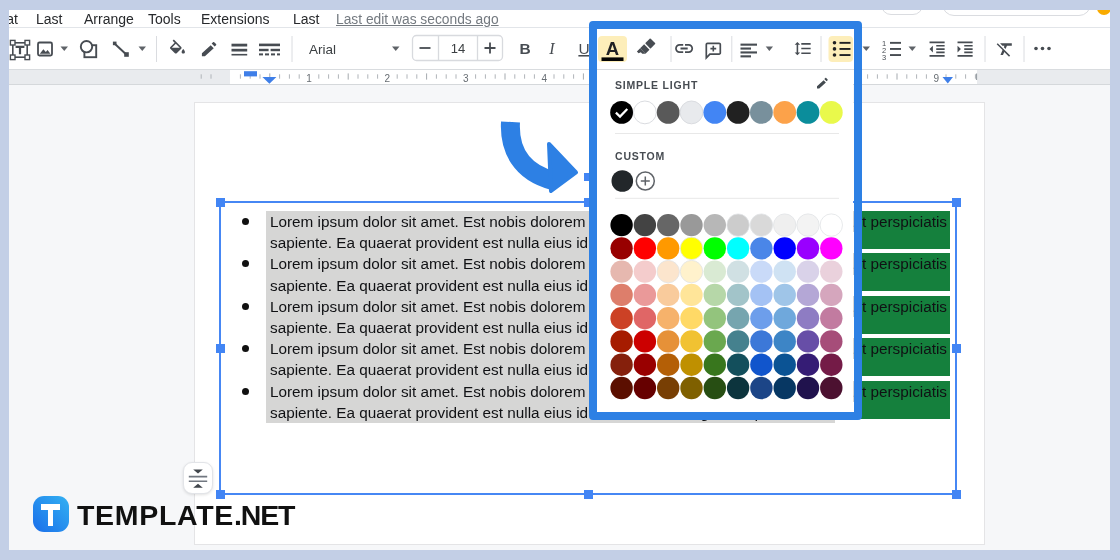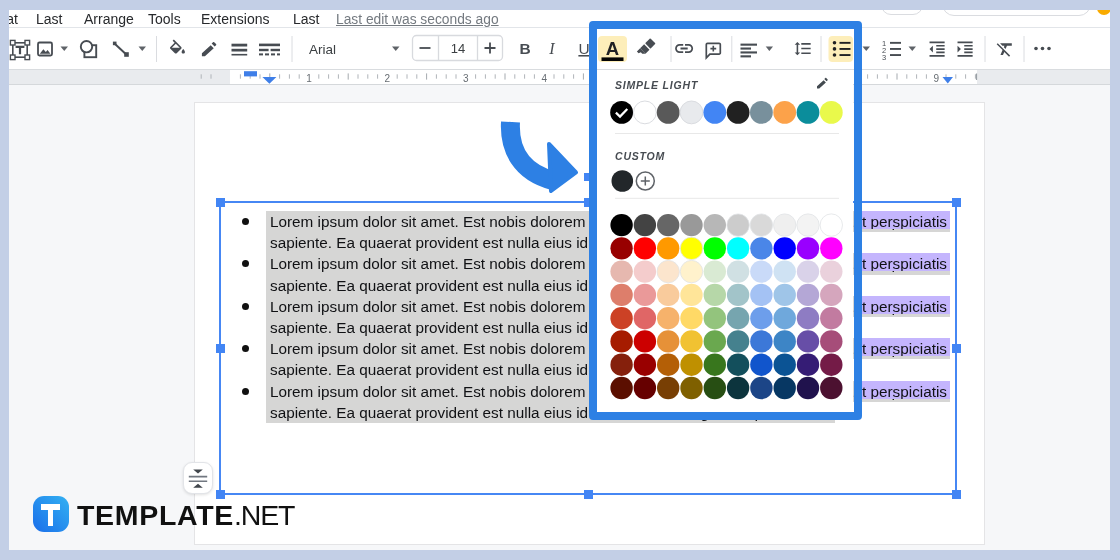--- a/index.html
+++ b/index.html
@@ -194,21 +194,21 @@
   <path d="M262.4 7h14l-7 6.8z" fill="#3f7fe8"></path>
   <path d="M942.5 7h10.5l-5.2 6.5z" fill="#3f7fe8"></path>
   <path d="M976.5 3.5v6.5" stroke="#9aa0a6" stroke-width="1.2"></path>
 </svg>
 
 <style>
   .l1, .l2 { position:absolute; left:266px; background:#d6d6d5; height:21.2px; line-height:21.2px;
         font-size:15.3px; color:#101114; white-space:nowrap; overflow:hidden; padding-left:4px; }
   .l1 { width:684px; }
   .l2 { width:569px; }
-  .frag { position:absolute; left:859px; width:91px; background:#c4b5fd; height:18px; line-height:21.2px;
+  .frag { position:absolute; left:859px; width:91px; background:#15803d; height:38px; line-height:21.2px;
         font-size:15.3px; color:#101114; white-space:nowrap; overflow:hidden; padding-left:3px; }
   .blt { position:absolute; left:242px; width:7px; height:7px; border-radius:50%; background:#111; }
 </style>
 <div id="tb">
   <div class="blt" style="top:218px;"></div>
   <div class="blt" style="top:260.4px;"></div>
   <div class="blt" style="top:302.8px;"></div>
   <div class="blt" style="top:345.2px;"></div>
   <div class="blt" style="top:387.6px;"></div>
   <div class="l1" style="top:211px;">Lorem ipsum dolor sit amet. Est nobis dolorem et natus molestiae perspiciatis aut fugit sed quia consequuntur magni.</div>
@@ -243,23 +243,23 @@
 <div class="abs" style="left:183px;top:462px;width:30px;height:32px;background:#fff;border:1px solid #e2e4e8;border-radius:9px;box-shadow:0 1px 3px rgba(0,0,0,.12);"></div>
 <svg class="abs" style="left:187px;top:466px;" width="22" height="24" viewBox="0 0 22 24">
   <path d="M6.2 3.4h9.6l-4.8 4z" fill="#41464c"></path>
   <path d="M1.8 10.6h18.4M1.8 15.2h18.4" stroke="#717780" stroke-width="1.6"></path>
   <path d="M6.2 21.8h9.6l-4.8-4z" fill="#41464c"></path>
 </svg>
 
 <div class="abs" style="left:32.5px;top:496px;width:36px;height:36px;border-radius:11px;background:linear-gradient(45deg,#1a6eea,#33b1f2);"></div>
 <div class="abs" style="left:41.2px;top:504.3px;width:18.8px;height:5.6px;background:#fff;"></div>
 <div class="abs" style="left:47.9px;top:504.3px;width:5.4px;height:21.5px;background:#fff;"></div>
-<div class="abs" style="left:77px;top:499px;font-size:28.5px;font-weight:bold;color:#111;letter-spacing:0.7px;">TEMPLATE<span style="font-weight:normal;letter-spacing:-1.2px;">.NET</span></div>
-
-<div class="abs" style="left:597px;top:70px;width:256px;height:342px;background:#fff;font-style:italic;">
+<div class="abs" style="left:77px;top:499px;font-size:28.5px;font-weight:bold;color:#111;letter-spacing:0.7px;">TEMPLATE<span style="font-weight:bold;letter-spacing:-1.2px;">.NET</span></div>
+
+<div class="abs" style="left:597px;top:70px;width:256px;height:342px;background:#fff;">
 <svg width="256" height="342" viewBox="0 0 256 342" style="position:absolute;left:0;top:0;">
   <text x="18" y="19" font-size="10.5" font-weight="bold" fill="#474c52" letter-spacing="0.8" font-family="Liberation Sans">SIMPLE LIGHT</text>
   <g transform="translate(218.2,6) scale(0.6)" fill="#434a50">
     <path d="M3 17.25V21h3.75L17.81 10.94l-3.75-3.75L3 17.25zM20.71 7.04c.39-.39.39-1.02 0-1.41l-2.34-2.34c-.39-.39-1.02-.39-1.41 0l-1.83 1.83 3.75 3.75 1.83-1.83z"></path>
   </g>
   <line x1="18" y1="63.5" x2="242" y2="63.5" stroke="#e8e8e8" stroke-width="1"></line>
   <text x="18" y="90" font-size="10.5" font-weight="bold" fill="#474c52" letter-spacing="0.8" font-family="Liberation Sans">CUSTOM</text>
   <circle cx="25.3" cy="111" r="10.8" fill="#22272a"></circle>
   <circle cx="48.3" cy="111" r="9" fill="none" stroke="#5f6368" stroke-width="1.5"></circle>
   <path d="M43.8 111h9M48.3 106.5v9" stroke="#5f6368" stroke-width="1.5"></path>

